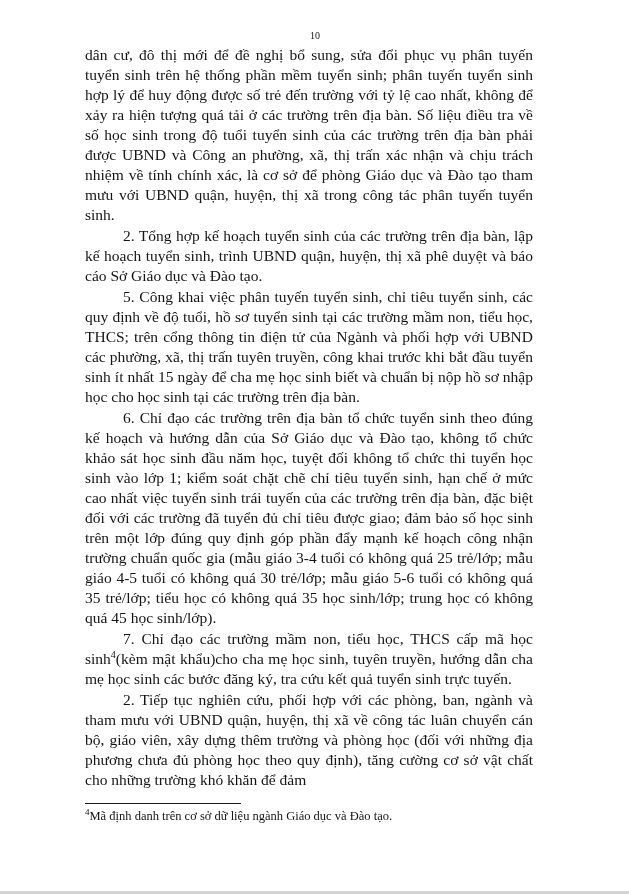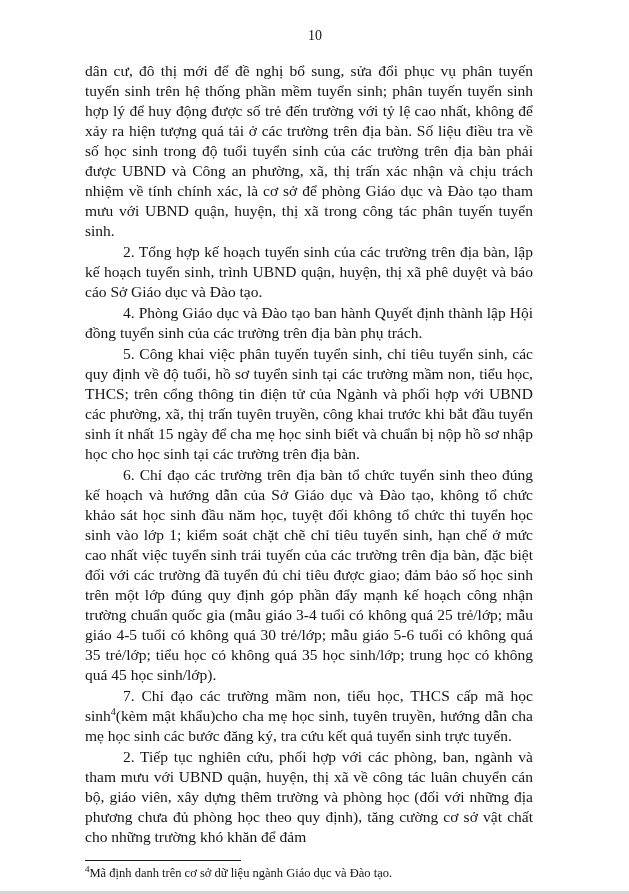--- a/index.html
+++ b/index.html
@@ -11,23 +11,22 @@
     font-family: "Liberation Serif", "DejaVu Serif", serif;
     position: relative;
     overflow: hidden;
   }
   .page {
     box-sizing: border-box;
     padding: 27px 84px 0 85px;
   }
   .page-number {
     text-align: center;
-    font-size: 14px;
+    font-size: 10px;
     line-height: 18px;
-    margin-bottom: 16px;
   }
   .body-text p {
     margin: 0 12px 1px 0;
     font-size: 15.5px;
     line-height: 20px;
     text-align: justify;
   }
   .body-text p.indent { text-indent: 38px; }
   sup.fn-ref {
     font-size: 10px;
@@ -67,21 +66,20 @@
 
   <div class="page-number">10</div>
 
   <div class="body-text">
 
     <p>dân cư, đô thị mới để đề nghị bổ sung, sửa đổi phục vụ phân tuyến tuyển sinh trên hệ thống phần mềm tuyển sinh; phân tuyến tuyển sinh hợp lý để huy động được số trẻ đến trường với tỷ lệ cao nhất, không để xảy ra hiện tượng quá tải ở các trường trên địa bàn. Số liệu điều tra về số học sinh trong độ tuổi tuyển sinh của các trường trên địa bàn phải được UBND và Công an phường, xã, thị trấn xác nhận và chịu trách nhiệm về tính chính xác, là cơ sở để phòng Giáo dục và Đào tạo tham mưu với UBND quận, huyện, thị xã trong công tác phân tuyến tuyển sinh.</p>
 
     <p class="indent">2. Tổng hợp kế hoạch tuyển sinh của các trường trên địa bàn, lập kế hoạch tuyển sinh, trình UBND quận, huyện, thị xã phê duyệt và báo cáo Sở Giáo dục và Đào tạo.</p>
 
 
-    <p class="indent">4. Phòng Giáo dục và Đào tạo ban hành Quyết định thành lập Hội đồng tuyển sinh của các trường trên địa bàn phụ trách.</p>
 
     <p class="indent">5. Công khai việc phân tuyến tuyển sinh, chỉ tiêu tuyển sinh, các quy định về độ tuổi, hồ sơ tuyển sinh tại các trường mầm non, tiểu học, THCS; trên cổng thông tin điện tử của Ngành và phối hợp với UBND các phường, xã, thị trấn tuyên truyền, công khai trước khi bắt đầu tuyển sinh ít nhất 15 ngày để cha mẹ học sinh biết và chuẩn bị nộp hồ sơ nhập học cho học sinh tại các trường trên địa bàn.</p>
 
     <p class="indent">6. Chỉ đạo các trường trên địa bàn tổ chức tuyển sinh theo đúng kế hoạch và hướng dẫn của Sở Giáo dục và Đào tạo, không tổ chức khảo sát học sinh đầu năm học, tuyệt đối không tổ chức thi tuyển học sinh vào lớp 1; kiểm soát chặt chẽ chỉ tiêu tuyển sinh, hạn chế ở mức cao nhất việc tuyển sinh trái tuyến của các trường trên địa bàn, đặc biệt đối với các trường đã tuyển đủ chỉ tiêu được giao; đảm bảo số học sinh trên một lớp đúng quy định góp phần đẩy mạnh kế hoạch công nhận trường chuẩn quốc gia (mẫu giáo 3-4 tuổi có không quá 25 trẻ/lớp; mẫu giáo 4-5 tuổi có không quá 30 trẻ/lớp; mẫu giáo 5-6 tuổi có không quá 35 trẻ/lớp; tiểu học có không quá 35 học sinh/lớp; trung học có không quá 45 học sinh/lớp).</p>
 
     <p class="indent"><span>7. Chỉ đạo các trường mầm non, tiểu học, THCS cấp mã học sinh</span><sup class="fn-ref">4</sup><span>(kèm mật khẩu)cho cha mẹ học sinh, tuyên truyền, hướng dẫn cha mẹ học sinh các bước đăng ký, tra cứu kết quả tuyển sinh trực tuyến.</span></p>
 
     <p class="indent">2. Tiếp tục nghiên cứu, phối hợp với các phòng, ban, ngành và tham mưu với UBND quận, huyện, thị xã về công tác luân chuyển cán bộ, giáo viên, xây dựng thêm trường và phòng học (đối với những địa phương chưa đủ phòng học theo quy định), tăng cường cơ sở vật chất cho những trường khó khăn để đảm</p>
 
   </div>

